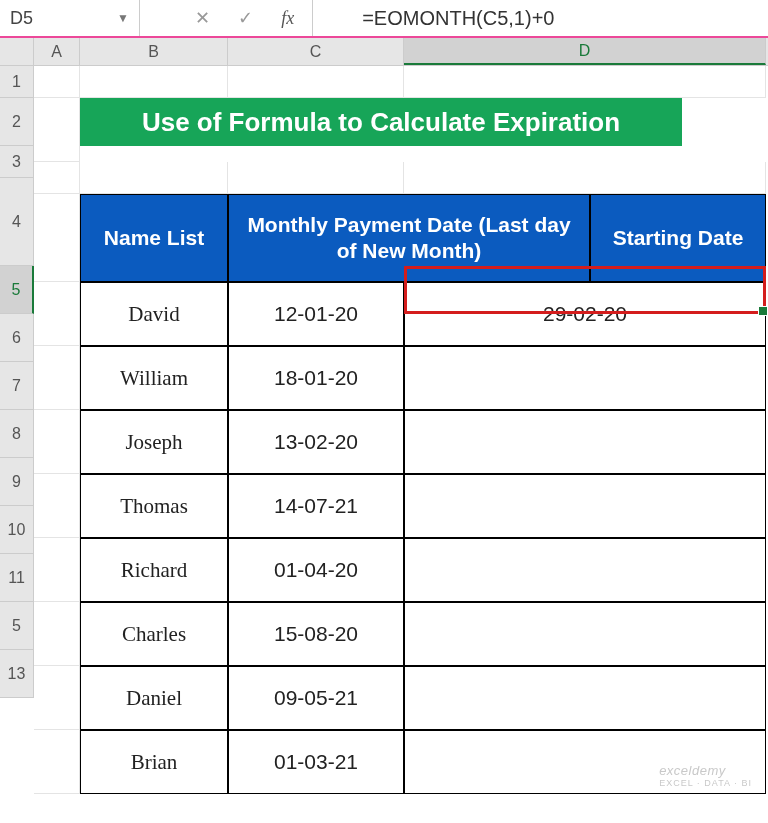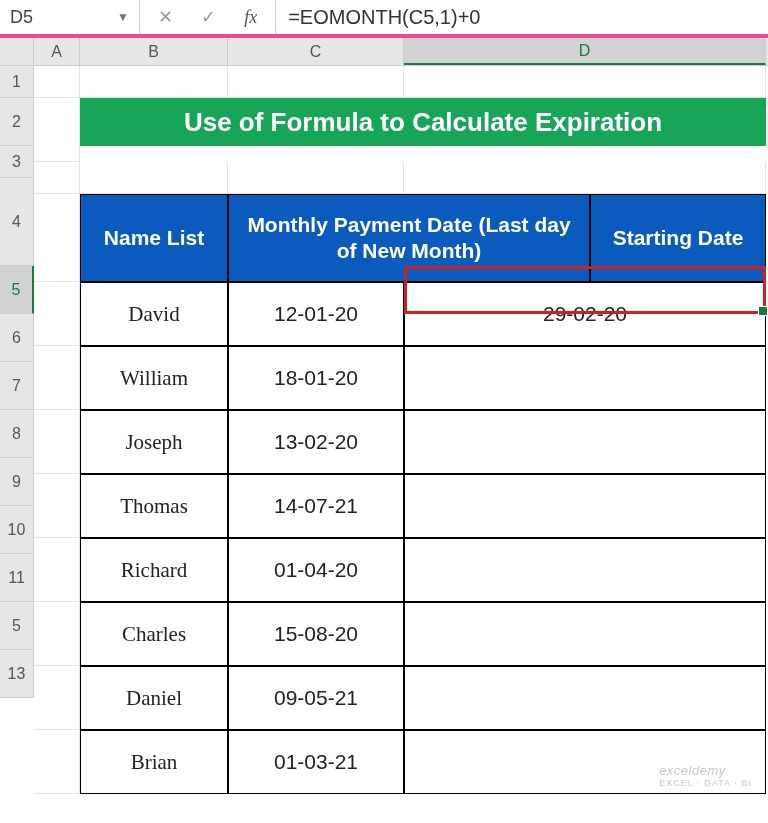--- a/index.html
+++ b/index.html
@@ -1,19 +1,19 @@
 <!DOCTYPE html>
 <html><head>
 <meta charset="utf-8">
 <style>
   * { box-sizing: border-box; margin: 0; padding: 0; }
   body { font-family: "Segoe UI", Arial, sans-serif; background: #fff; width: 768px; }
 
   
-  .fbar { display: flex; align-items: stretch; height: 38px; border-bottom: 4px solid #ec4899; background: #fff; }
+  .fbar { display: flex; align-items: stretch; height: 38px; border-bottom: 2px solid #ec4899; background: #fff; gap: 37px; }
   .namebox { width: 140px; display: flex; align-items: center; padding: 0 10px; border-right: 1px solid #ccc; font-size: 18px; color: #444; position: relative; }
   .namebox .drop { margin-left: auto; color: #777; font-size: 12px; }
   .fbar-mid { display: flex; align-items: center; border-right: 1px solid #ccc; padding: 0 18px; gap: 28px; color: #999; font-size: 18px; }
   .fbar-mid .fx { font-style: italic; font-family: "Times New Roman", serif; color: #555; }
   .formula { flex: 1; display: flex; align-items: center; padding: 0 12px; font-size: 20px; color: #333; }
 
   
   .sheet { position: relative; }
   .corner { position: absolute; left: 0; top: 0; width: 34px; height: 28px; border-right: 1px solid #ccc; border-bottom: 1px solid #ccc; background: #e6e6e6; }
   .colhdrs { display: flex; margin-left: 34px; height: 28px; background: #e6e6e6; border-bottom: 1px solid #ccc; }
@@ -101,21 +101,21 @@
 
     <div class="cellrow r1">
         <div class="cell cA"></div>
         <div class="cell cB"></div>
         <div class="cell cC"></div>
         <div class="cell cD"></div>
       </div>
 
     <div class="cellrow">
       <div class="cell cA"></div>
-      <div class="cell title-banner" style="width:686px">
+      <div class="cell title-banner" style="width:602px">
         <span>Use of Formula to Calculate Expiration</span>
       </div>
     </div>
 
     <div class="cellrow r3">
         <div class="cell cA"></div>
         <div class="cell cB"></div>
         <div class="cell cC"></div>
         <div class="cell cD"></div>
       </div>

